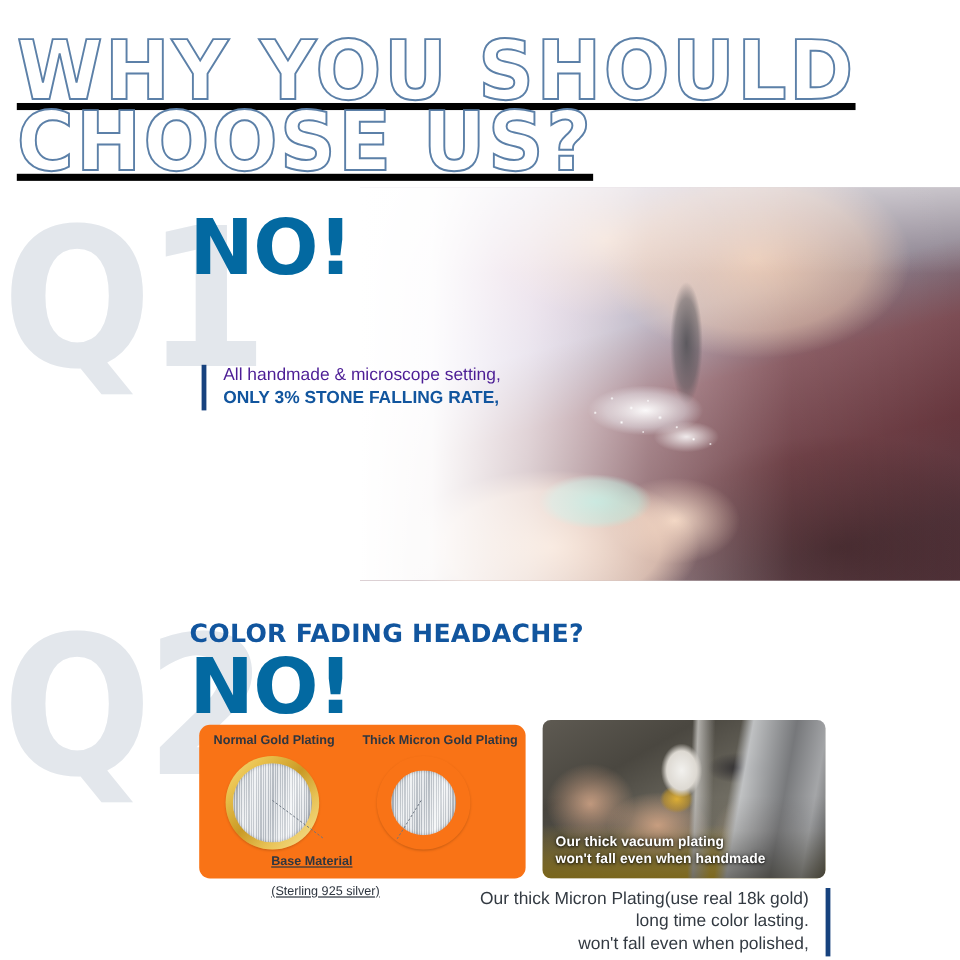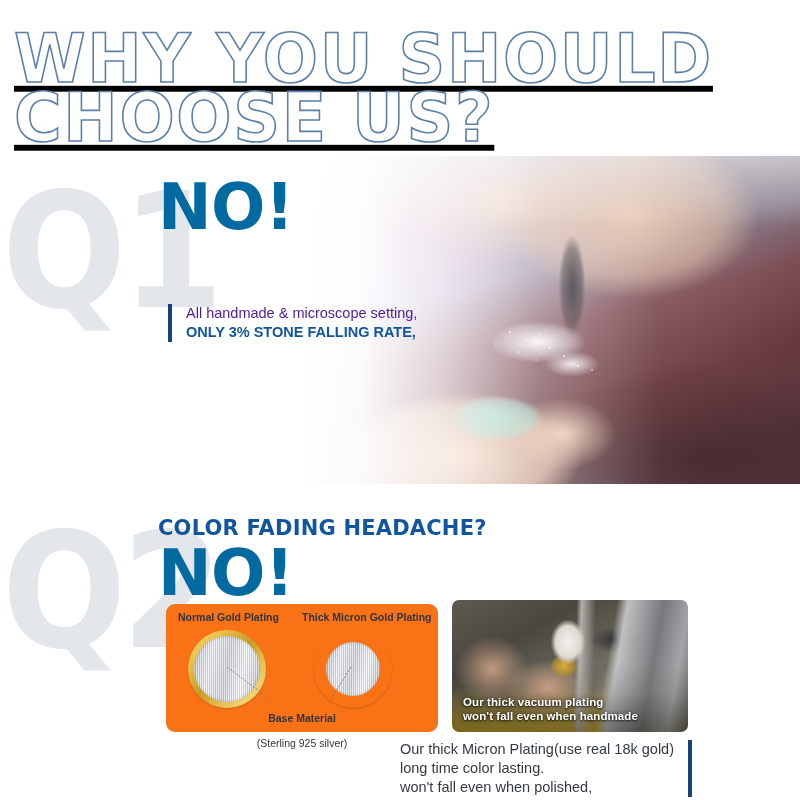--- a/index.html
+++ b/index.html
@@ -226,21 +226,21 @@
     font-weight: 700;
   }
 
   
   .quote-right {
     position: absolute;
     right: 108px;
     top: 238px;
     padding-right: 14px;
     border-right: 4px solid #17427E;
-    text-align: left;
+    text-align: right;
     z-index: 5;
   }
   .quote-right .line {
     font-size: 14.5px;
     line-height: 1.32;
     color: #333A42;
     white-space: nowrap;
   }
 
   
@@ -288,26 +288,27 @@
     box-shadow: inset 0 0 3px rgba(60,66,74,.35);
   }
   #core-normal { left: 6px; top: 6px; width: 66px; height: 66px; }
   #core-thick  { left: 12px; top: 12px; width: 54px; height: 54px; }
 
   #base-material-label {
     position: absolute;
     left: 60px;
     top: 96px;
     width: 152px;
-    text-align: center;
+    text-align: left;
     font-size: 10.5px;
     font-weight: 700;
     color: #2E3640;
     line-height: 1.16;
     white-space: pre-line;
+    text-decoration: underline;
   }
   #base-material-label .sub { font-weight: 400; }
   #leader-lines { position: absolute; inset: 0; pointer-events: none; }
 </style>
 </head>
 <body>
 
 <div id="page">
 
   <div class="title-block">

